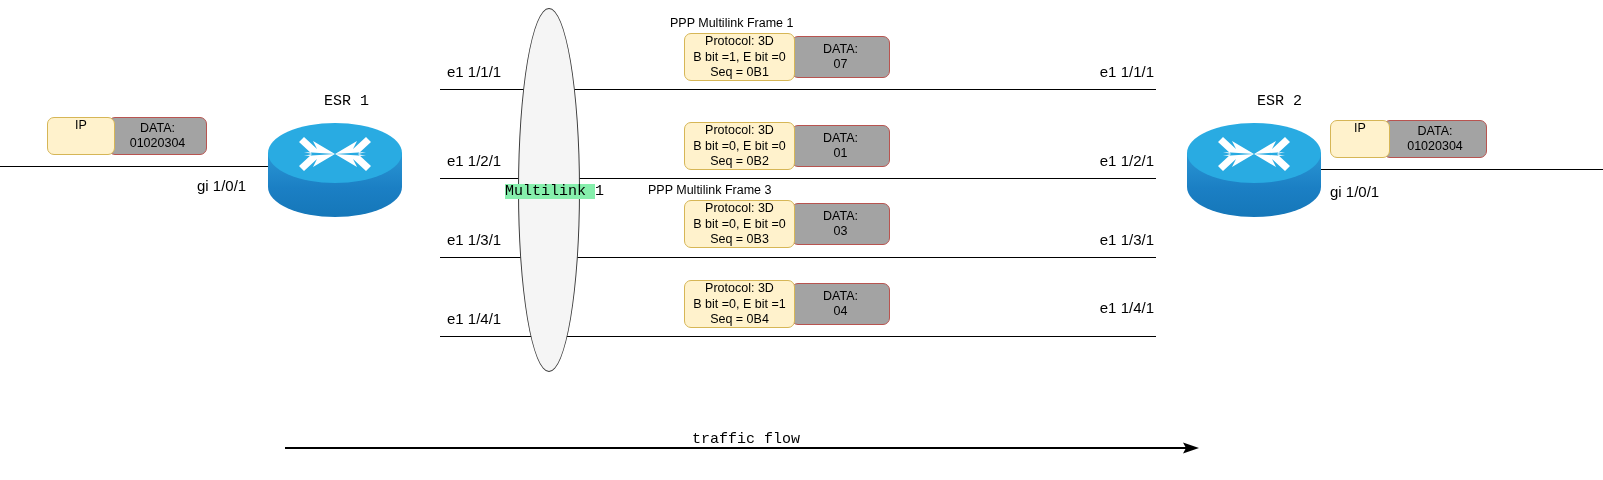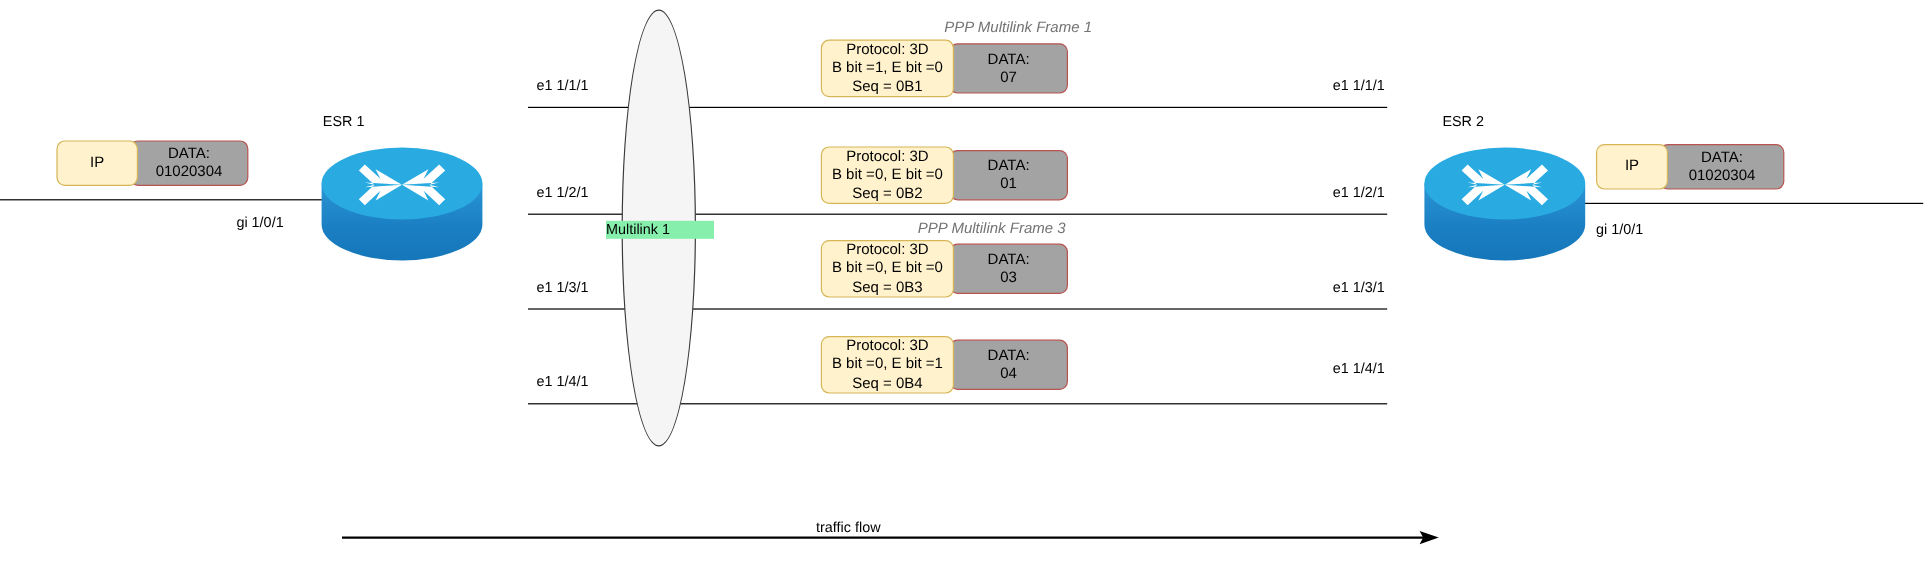--- a/index.html
+++ b/index.html
@@ -21,26 +21,26 @@
   }
 
   
   .hline {
     position: absolute;
     height: 0;
     border-top: 1.6px solid #000000;
   }
   .lbl {
     position: absolute;
-    font-size: 12px;
+    font-size: 15px;
     line-height: 15px;
     color: #000000;
     white-space: nowrap;
   }
-  .lbl.center { text-align: left; }
+  .lbl.center { text-align: right; font-family: Liberation Mono, monospace; }
   .lbl.right  { text-align: right; }
 
   
   .pkt {
     position: absolute;
     box-sizing: border-box;
     display: flex;
     flex-direction: column;
     align-items: center;
     justify-content: center;
@@ -48,20 +48,21 @@
     line-height: 15.5px;
     text-align: center;
     border-radius: 7px;
     white-space: nowrap;
   }
   .pkt .ln { display: block; }
   .pkt-ip {
     background: #fff2cc;
     border: 1.3px solid #d6b656;
     z-index: 3;
+    justify-content: space-between;
   }
   .pkt-data {
     background: #a3a3a3;
     border: 1.3px solid #b85450;
     z-index: 2;
     text-align: right;
   }
 
   
   .ellipse {
@@ -82,24 +83,23 @@
 
   
   .flow-arrow {
     position: absolute;
     z-index: 5;
   }
 
   .frame-title {
     position: absolute;
     font-size: 12.5px;
-    text-align: right;
+    text-align: left;
     white-space: nowrap;
-    color: #737373;
-    font-style: italic;
+    color: #000000;
   }
 </style>
 </head>
 <body>
 
 <div id="canvas">
 
   <div class="hline" style="left:0px; top:166px; width:285px;"></div>
 
   <div class="pkt pkt-ip" style="left:47px; top:117px; width:68px; height:38px;">

